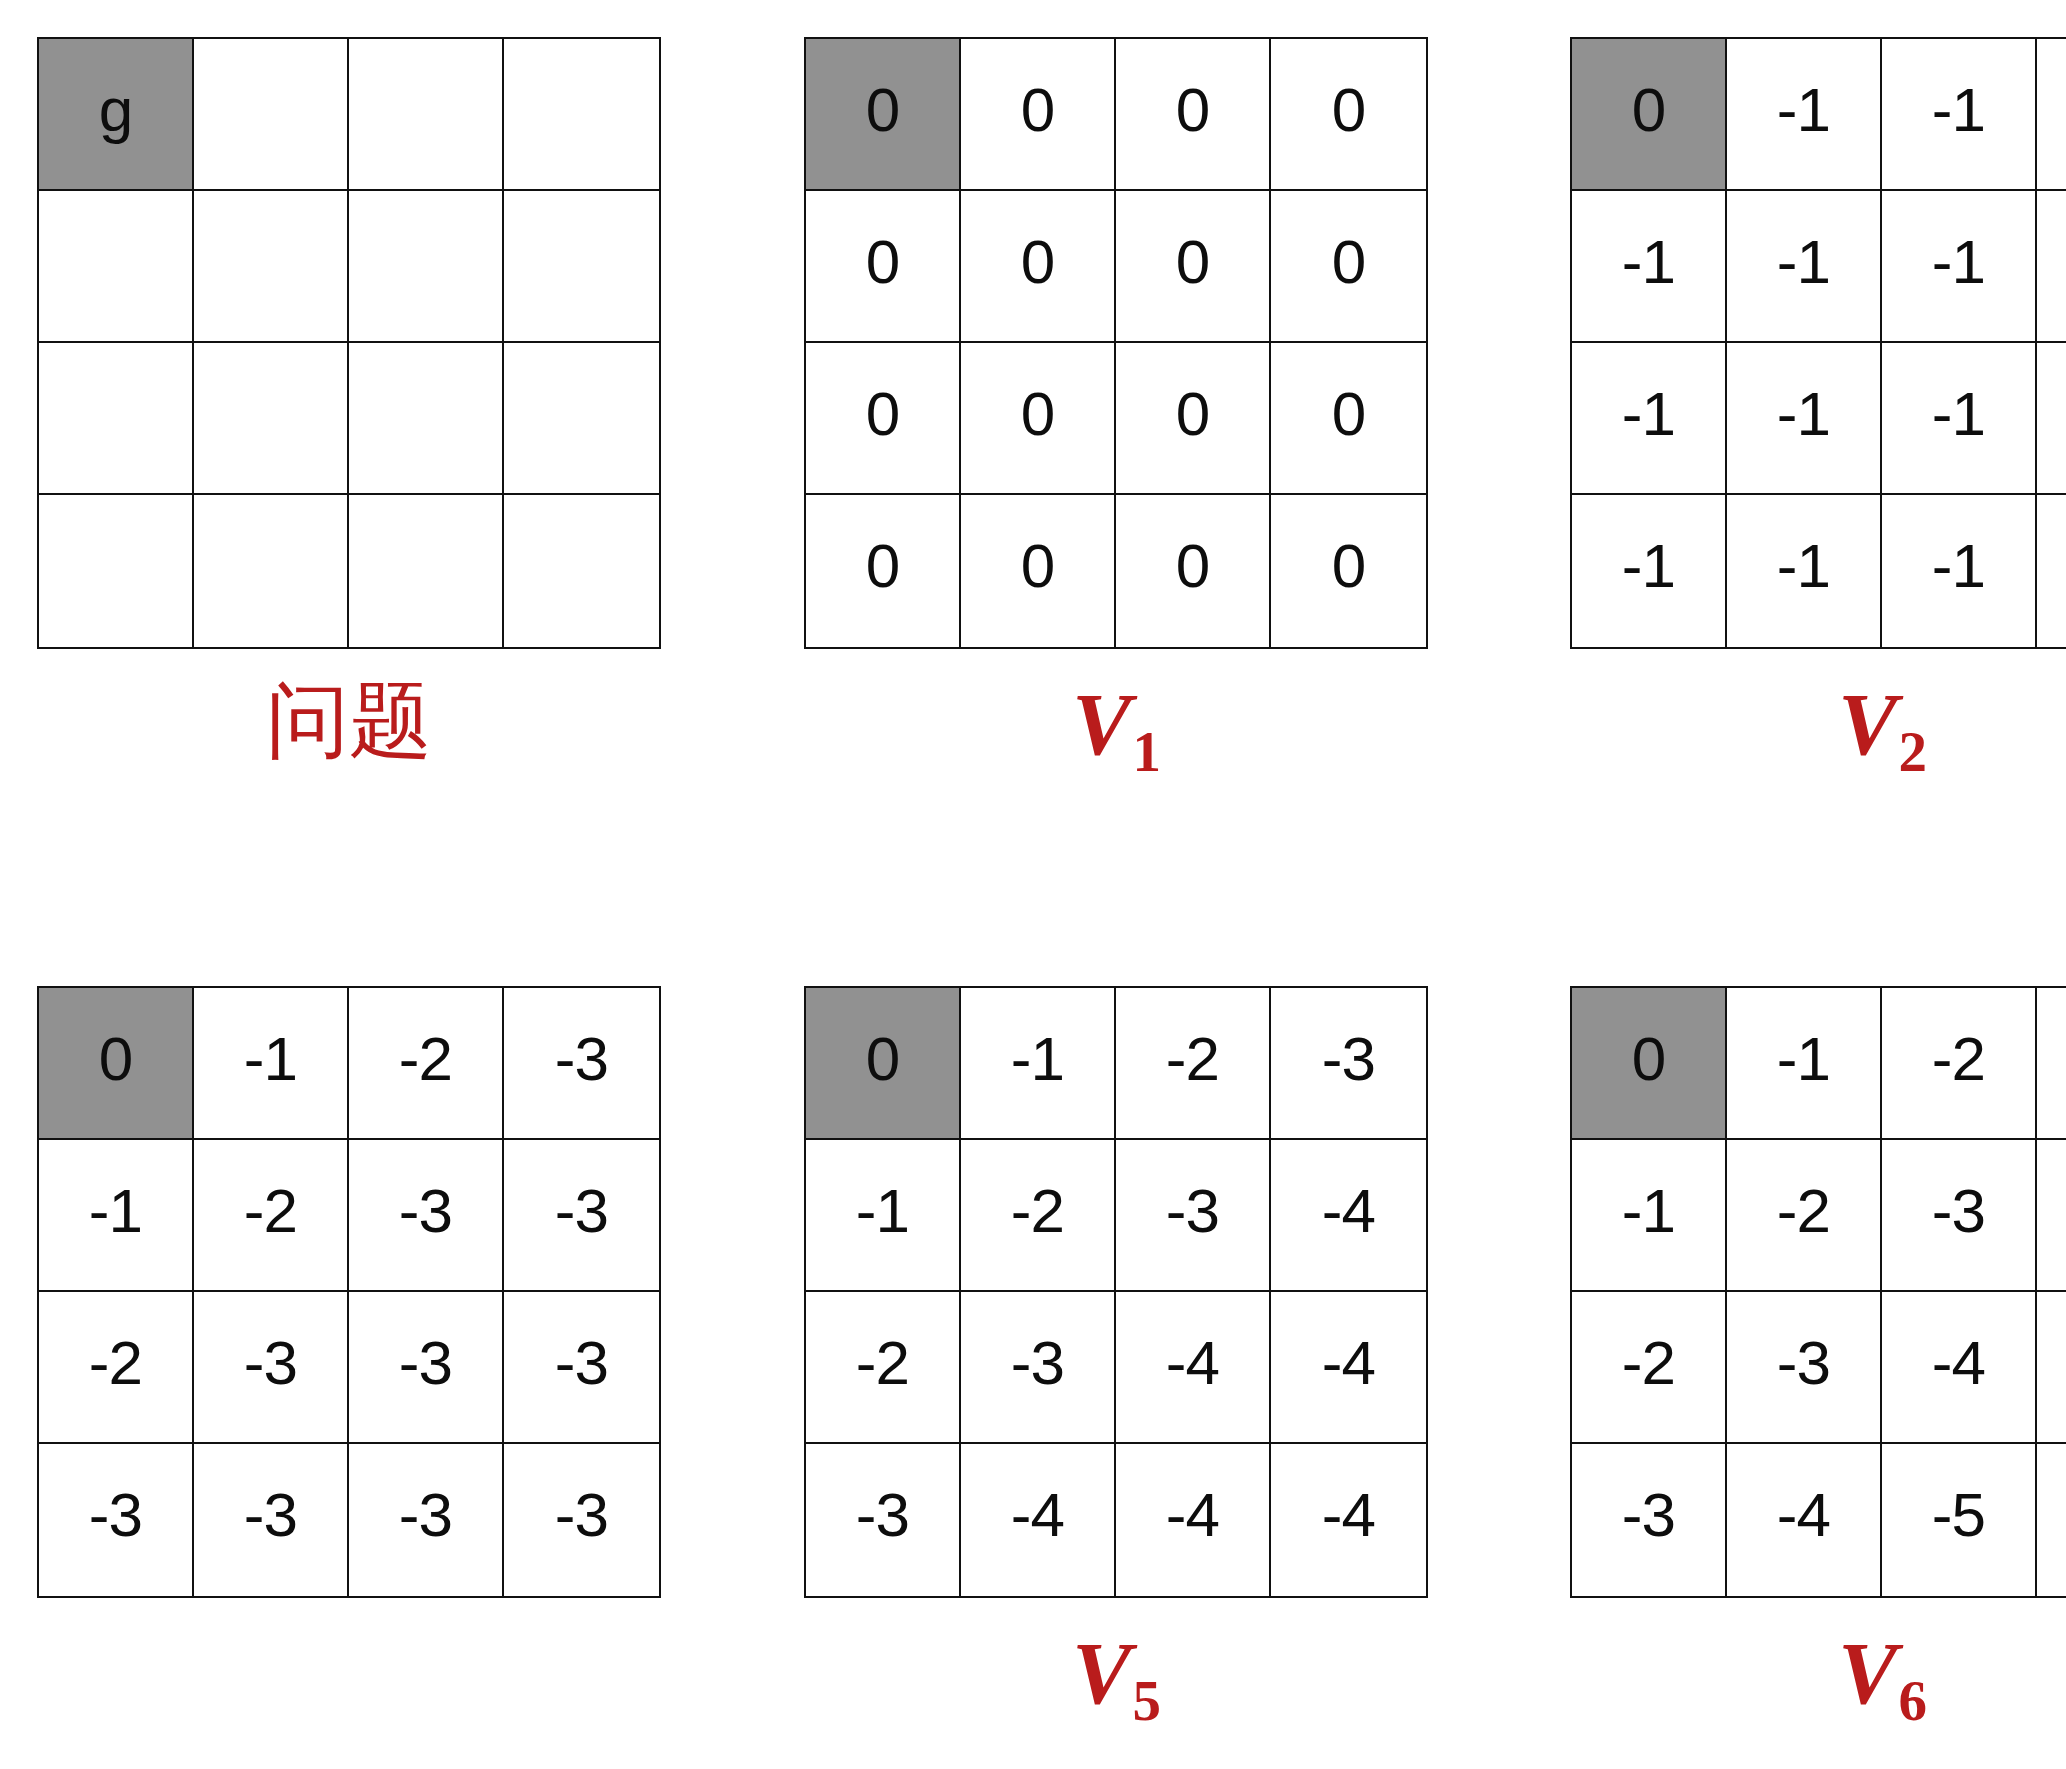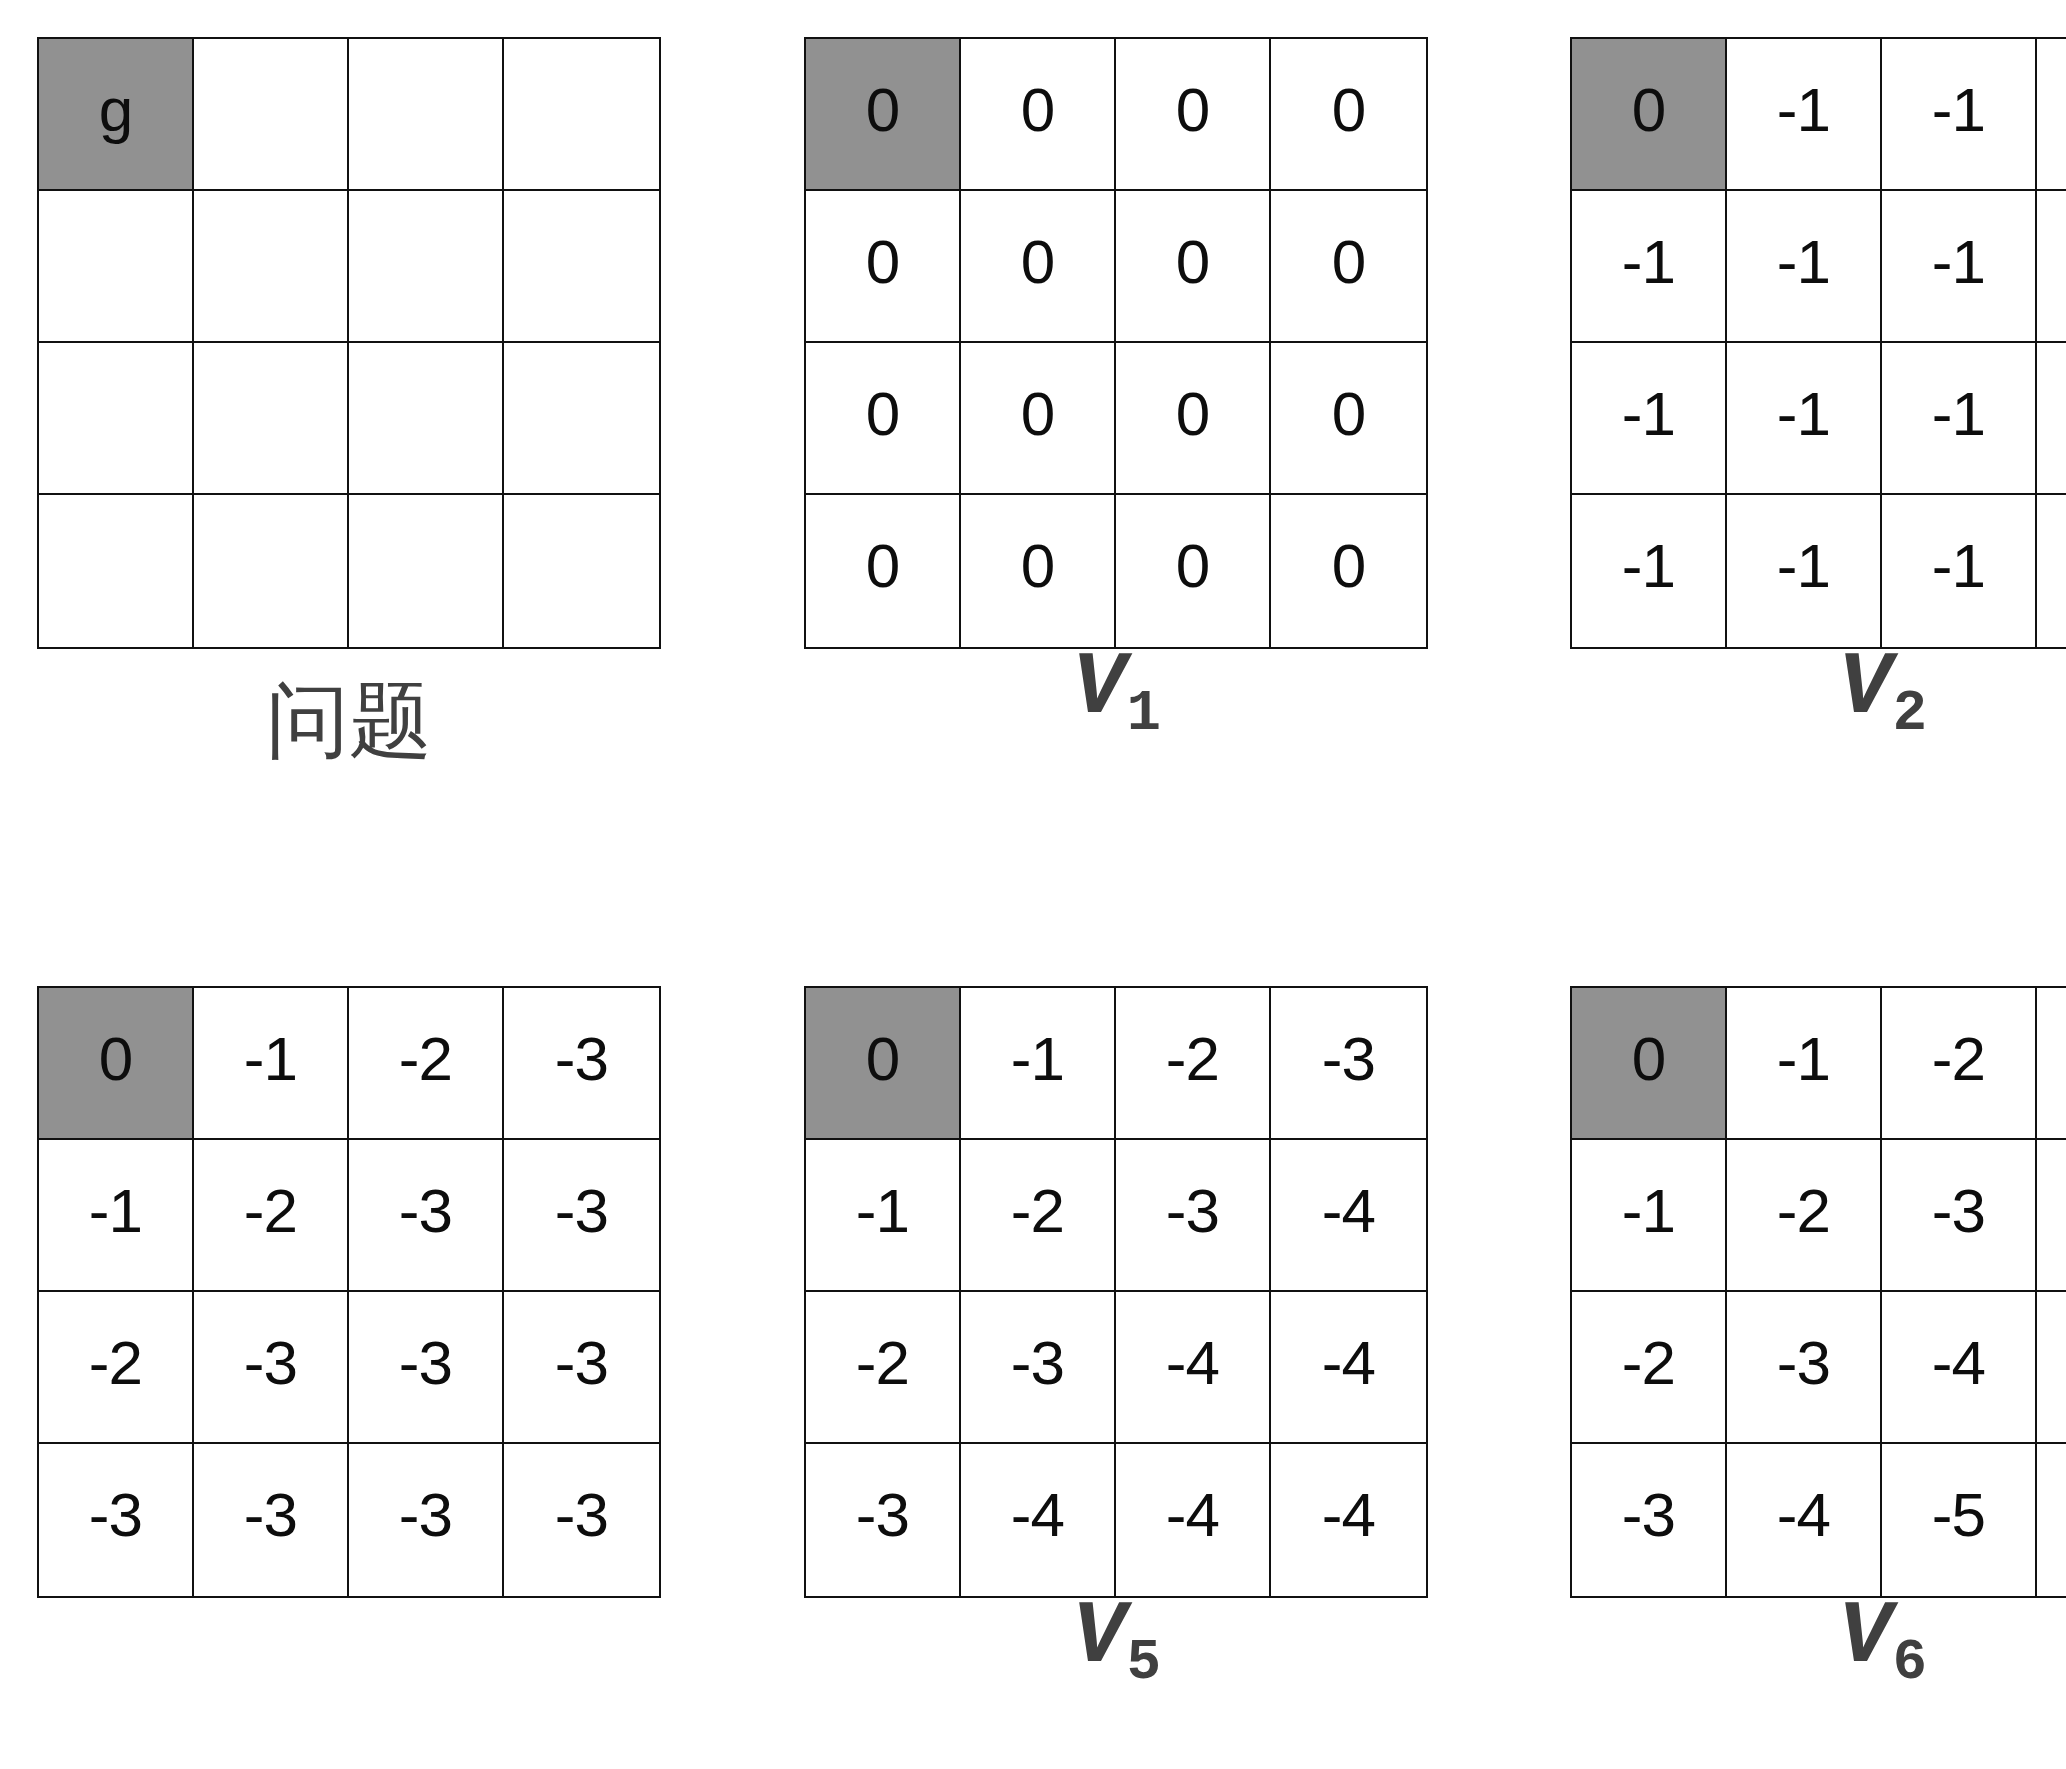--- a/index.html
+++ b/index.html
@@ -60,32 +60,32 @@
   }
 
   .cell.shaded { background: #919191; }
 
   
   .caption {
     position: absolute;
     left: 0;
     width: 624px;
     text-align: center;
-    color: #404040;
+    color: #b91c1c;
     white-space: nowrap;
   }
   .caption.cjk {
     top: 640px;
     font-family: "Liberation Serif", "DejaVu Serif", serif;
     font-size: 83px;
     line-height: 89px;
   }
   .caption.math {
-    top: 604px;
-    font-family: Liberation Mono, monospace;
+    top: 640px;
+    font-family: Liberation Serif, serif;
     font-size: 89px;
     line-height: 95px;
   }
   .caption .v {
     font-style: italic;
     font-weight: bold;
   }
   .caption .sub {
     font-style: normal;
     font-weight: bold;

